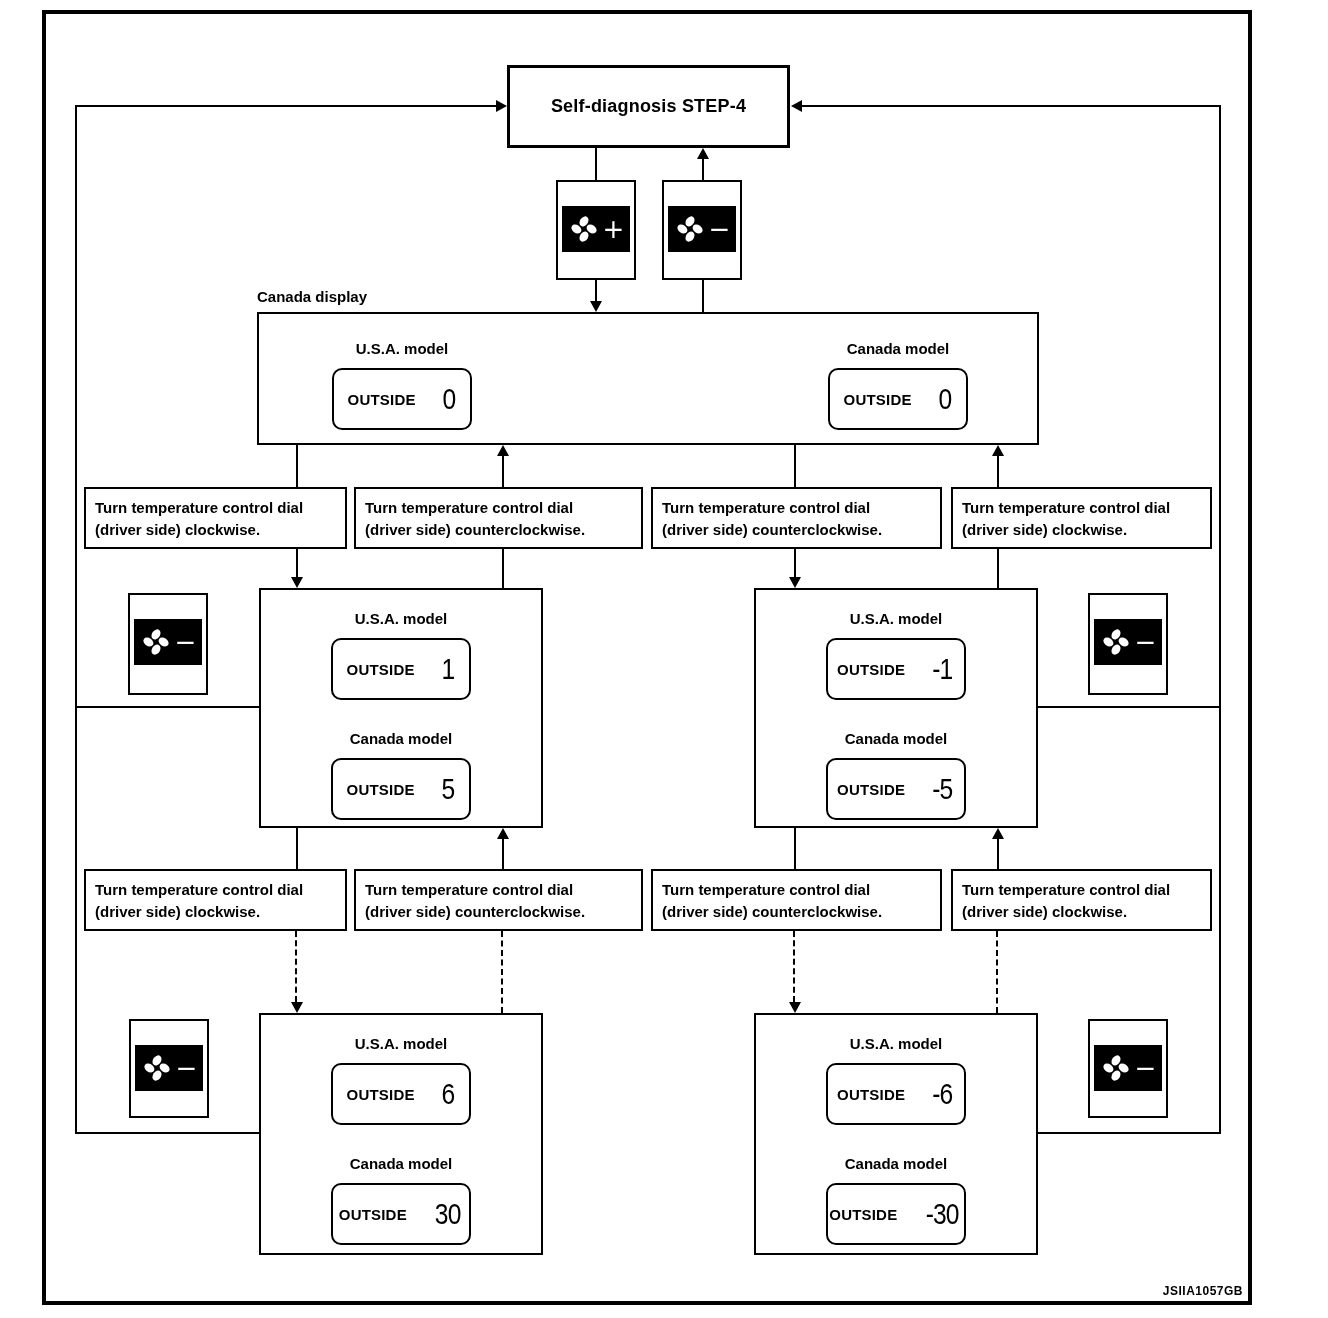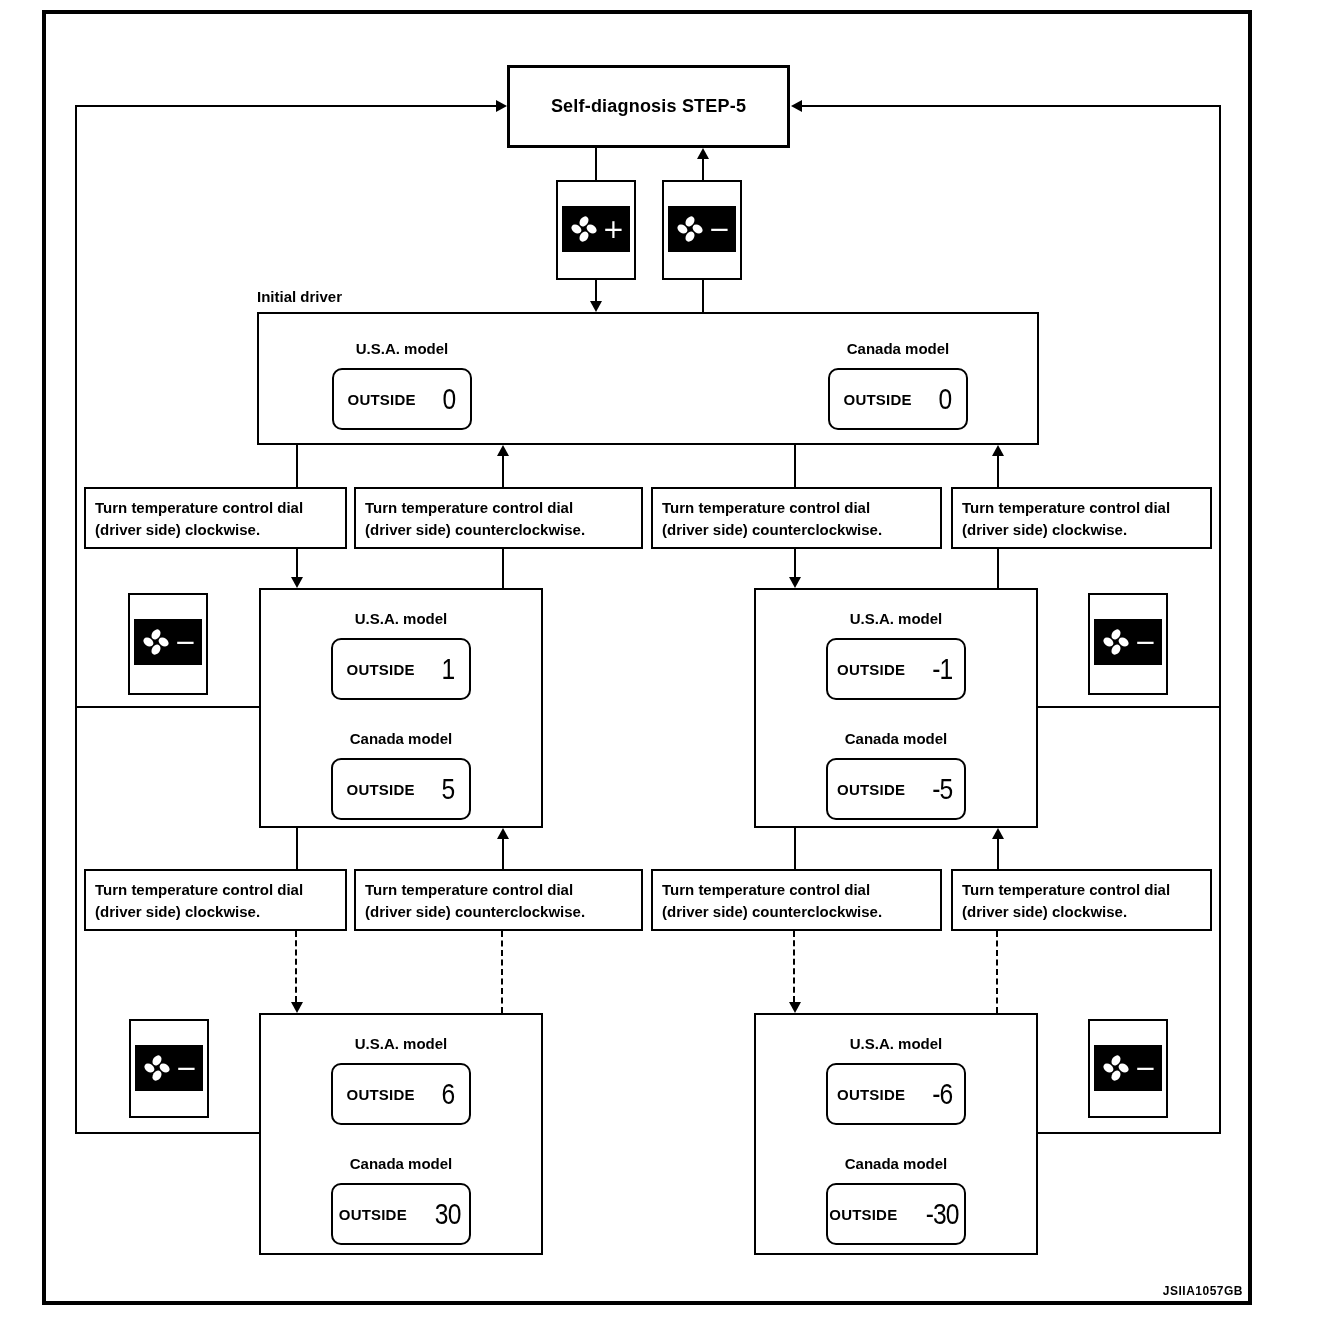--- a/index.html
+++ b/index.html
@@ -90,21 +90,21 @@
 
 <div class="vl" style="left:794px;top:828px;height:41px;"></div>
 <div class="vd" style="left:793px;top:931px;height:71px;"></div>
 <div class="ar ar-d" style="left:789px;top:1002px;"></div>
 
 <div class="ar ar-u" style="left:992px;top:828px;"></div>
 <div class="vl" style="left:997px;top:839px;height:30px;"></div>
 <div class="vd" style="left:996px;top:931px;height:82px;"></div>
 
 <div class="stepbox">
-  <span>Self-diagnosis STEP-5</span>
+  <span>Self-diagnosis STEP-4</span>
 </div>
 
 <div class="fan-box" style="left:556px;top:180px;height:100px;">
   <div class="screen">
     <svg width="32" height="32" viewBox="0 0 40 40">
       <g fill="#ffffff">
         <ellipse cx="20" cy="10.5" rx="5" ry="6.8" transform="rotate(35 20 10.5)"></ellipse>
         <g transform="rotate(90 20 20)">
             <ellipse cx="20" cy="10.5" rx="5" ry="6.8" transform="rotate(35 20 10.5)"></ellipse>
           </g>
@@ -132,21 +132,21 @@
           </g>
         <g transform="rotate(270 20 20)">
             <ellipse cx="20" cy="10.5" rx="5" ry="6.8" transform="rotate(35 20 10.5)"></ellipse>
           </g>
       </g>
     </svg>
     <span class="sign">−</span>
   </div>
 </div>
 
-<div class="caption">Initial driver</div>
+<div class="caption">Canada display</div>
 
 <div class="panel" style="left:257px;top:312px;width:782px;height:133px;">
   <div class="grp" style="left:43px;top:26px;">
     <div class="model-label">U.S.A. model</div>
     <div class="display">
       <span class="outside">OUTSIDE</span>
       <span class="val">0</span>
     </div>
   </div>
   <div class="grp" style="left:539px;top:26px;">

